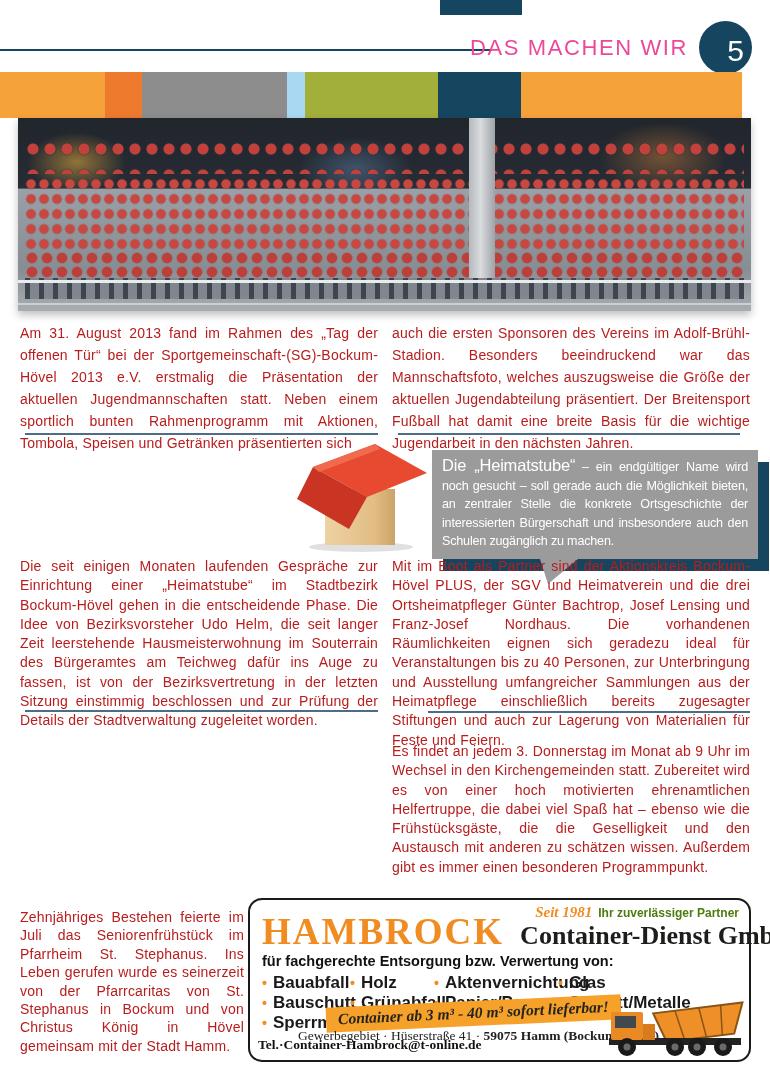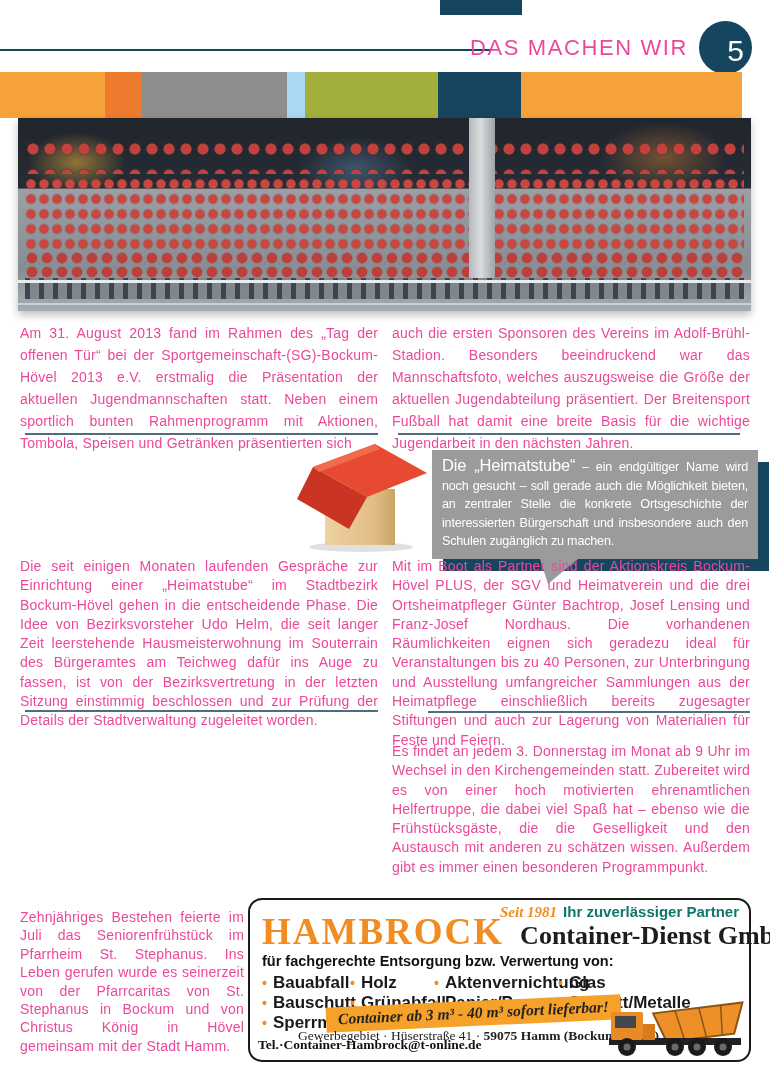--- a/index.html
+++ b/index.html
@@ -42,21 +42,21 @@
      background-image:radial-gradient(circle at 7px 7px,#bd3f3a 4.6px,transparent 6px);
      background-size:15px 14px;}
   .legs{position:absolute;left:1%;right:1%;top:83%;height:11%;opacity:.85;
      background:repeating-linear-gradient(90deg,#2e3540 0 5px,#7b828a 5px 14px);}
   .pillar{position:absolute;left:61.5%;top:0;width:3.6%;height:83%;
      background:linear-gradient(90deg,#b5b9bd,#dadcde 45%,#9ea3a8);}
   .railing{position:absolute;left:0;right:0;top:84%;height:3px;background:#e9ebed;}
   .railing2{position:absolute;left:0;right:0;top:96%;height:2px;background:#d6d9db;opacity:.8;}
 
   
-  .col{position:absolute;width:358px;font-size:14px;color:#ec4899;text-align:justify;
+  .col{position:absolute;width:358px;font-size:14px;color:#b91c1c;text-align:justify;
        letter-spacing:.2px;}
   .a1{top:322px;line-height:22px;}
   .a1.left{left:20px;} .a1.right{left:392px;}
   .a2{top:557px;line-height:19.3px;}
   .a2.left{left:20px;} .a2.right{left:392px;}
   .a3{top:742px;line-height:19.3px;left:392px;}
   .a4{top:908px;left:20px;width:224px;line-height:18.4px;}
 
   .rule{position:absolute;height:2px;background:#4e6d85;}
   .r1a{left:25px;top:433px;width:353px;}
@@ -101,21 +101,21 @@
      font-weight:bold;font-size:46px;color:#d9a05e;
      text-shadow:1px 1px 0 #b5763c,-1px -1px 0 #ecd9b0;filter:blur(.4px);}
   .vignette{position:absolute;inset:0;box-shadow:inset 0 0 20px 16px #fff;border-radius:6px;}
 
   
   .adbox{position:absolute;left:248px;top:898px;width:503px;height:164px;background:#fff;
          border:2.5px solid #1a1a1a;border-radius:14px;box-sizing:border-box;}
   .ad-tagline{position:absolute;top:3px;right:10px;white-space:nowrap;}
   .ad-since{font-family:"Liberation Serif",serif;font-style:italic;font-weight:bold;
             font-size:15px;color:#F08C21;margin-right:6px;margin-left:26px;}
-  .ad-partner{font-size:15px;font-weight:bold;color:#0f766e;}
+  .ad-partner{font-size:12px;font-weight:bold;color:#4d7c0f;}
   .ad-brandrow{position:absolute;top:10px;left:12px;display:flex;align-items:baseline;gap:16px;
                white-space:nowrap;}
   .ad-brand{font-family:"Liberation Serif",serif;font-weight:bold;font-size:37px;
             letter-spacing:2px;color:#F08C21;}
   .ad-company{font-family:"Liberation Serif",serif;font-weight:bold;font-size:26px;color:#1d1d1b;}
   .ad-subtitle{position:absolute;top:53px;left:12px;font-size:14.5px;font-weight:bold;color:#111;}
   .ad-services{position:absolute;top:73px;left:12px;display:flex;}
   .svc-col{display:flex;flex-direction:column;}
   .svc-col1{width:88px;} .svc-col2{width:86px;} .svc-col3{width:84px;}
   .svc-col4{width:124px;} .svc-col5{width:100px;}

